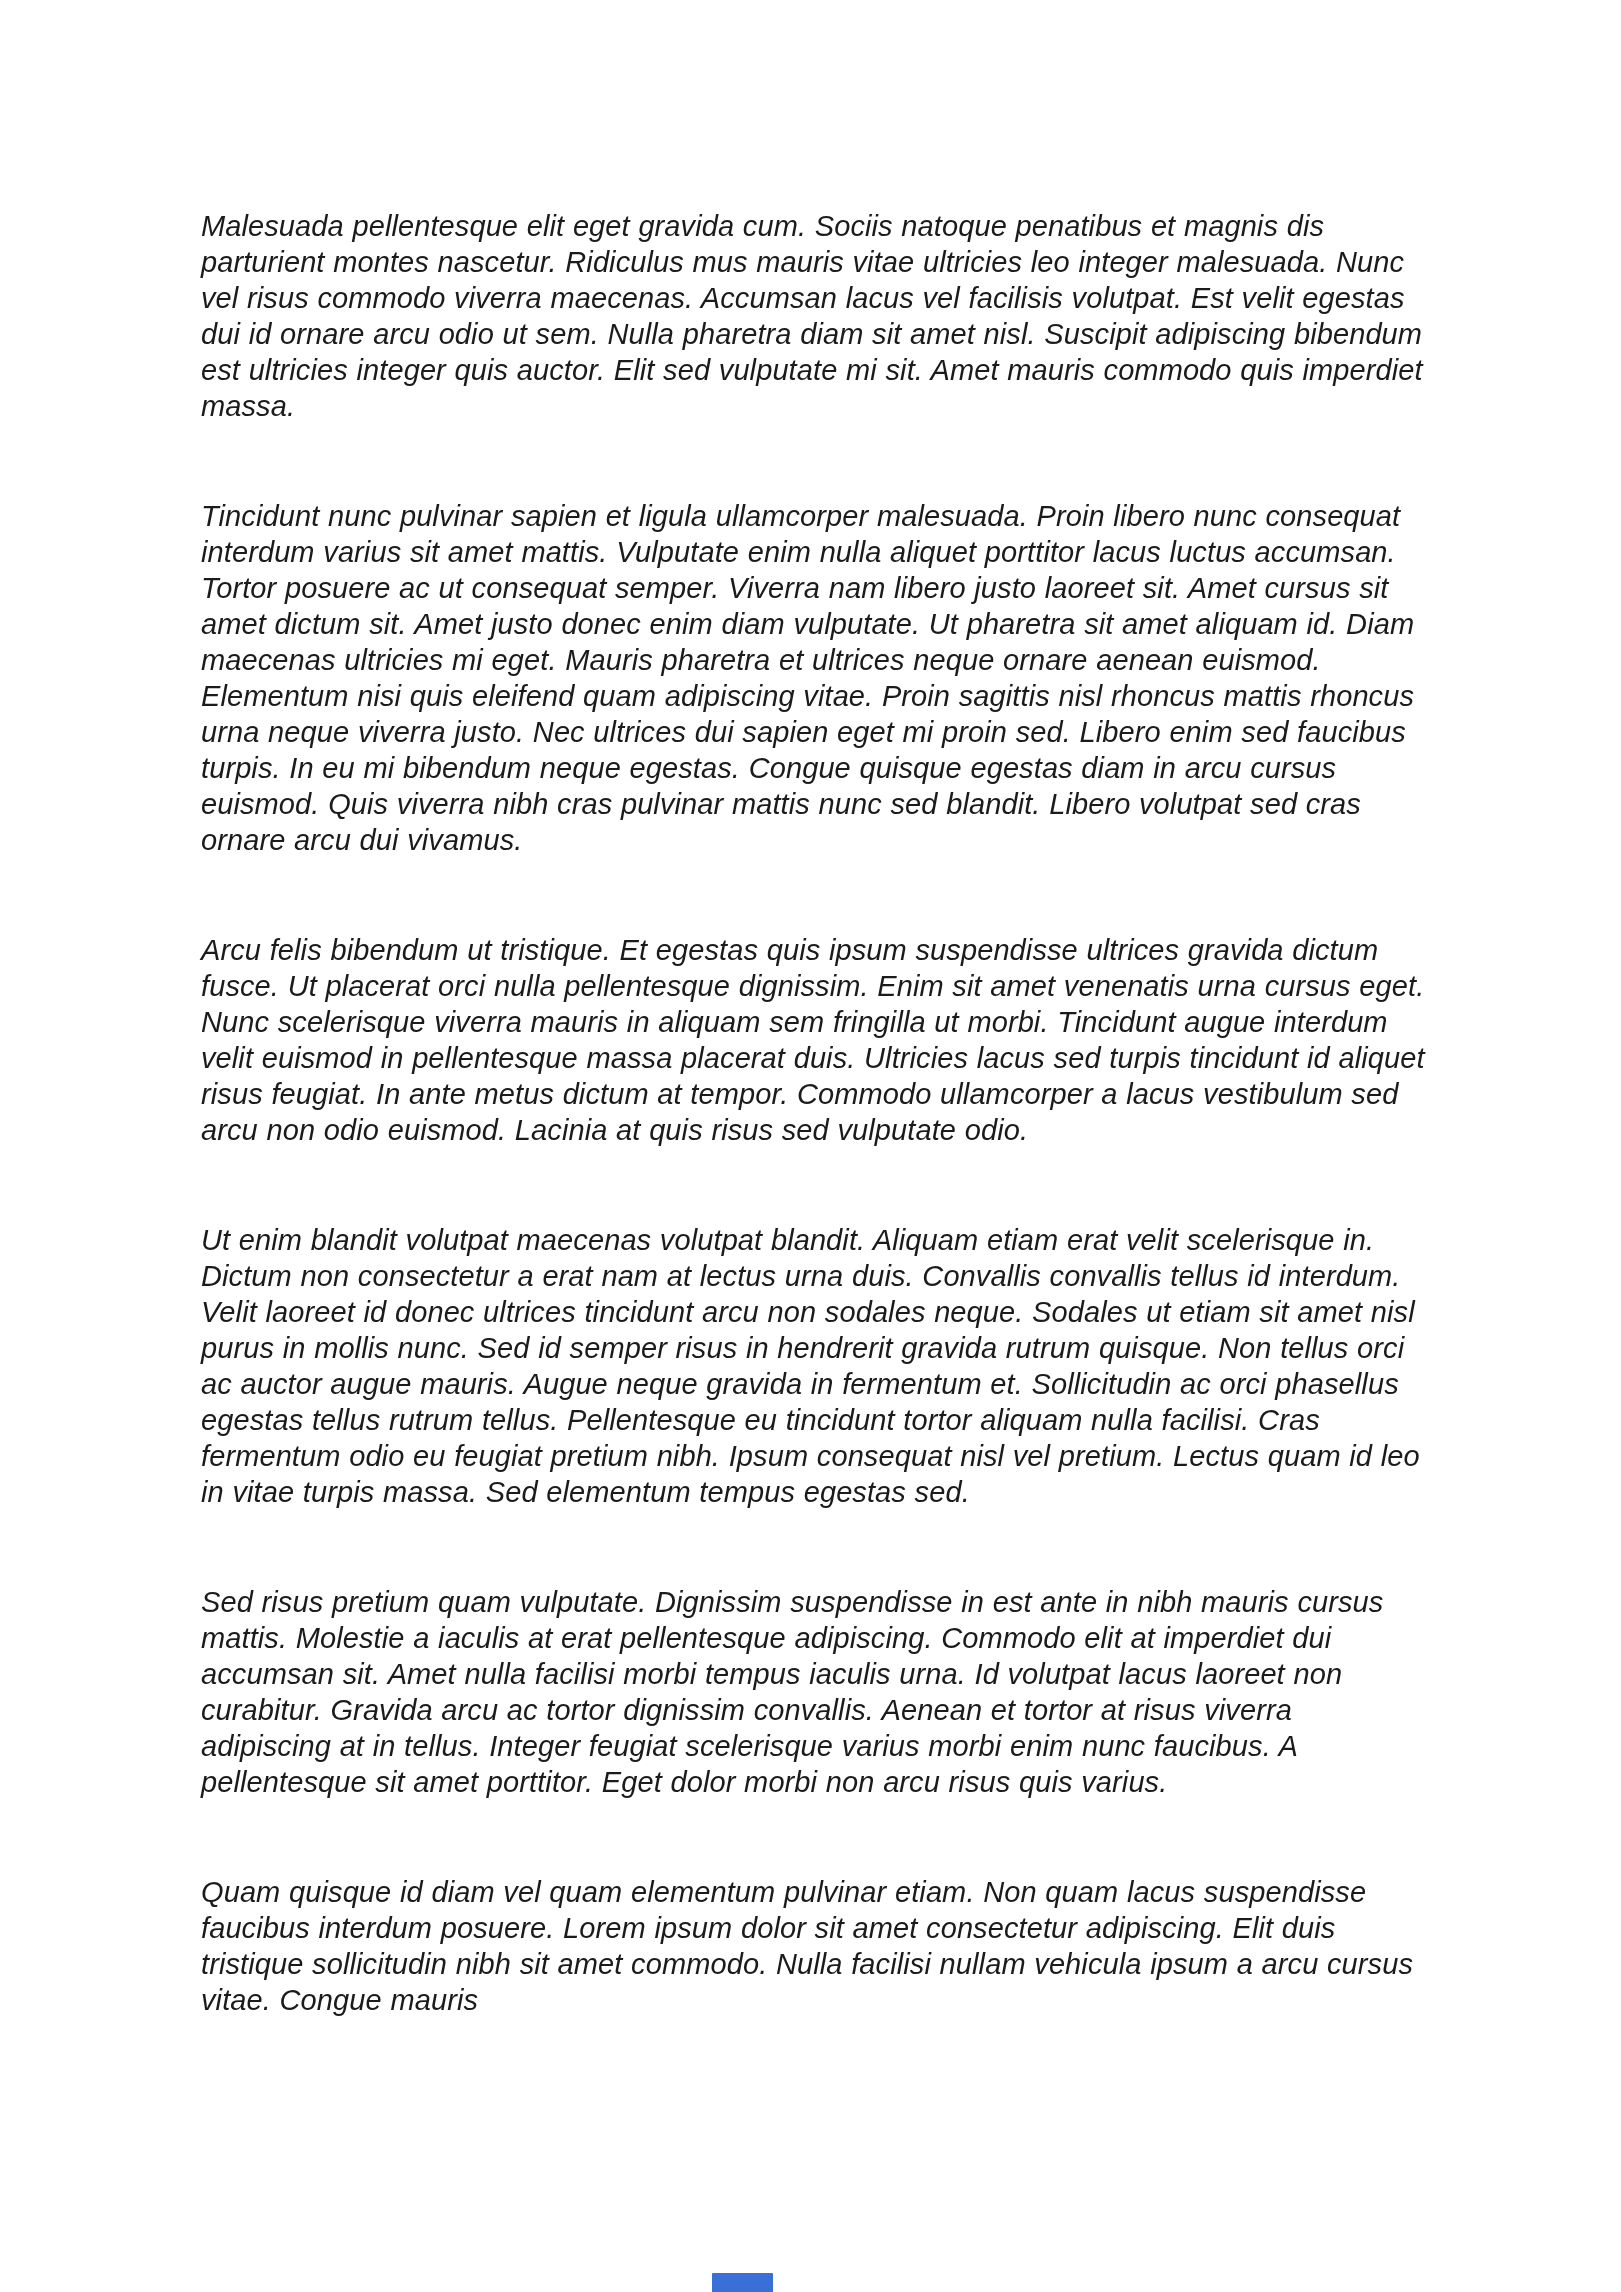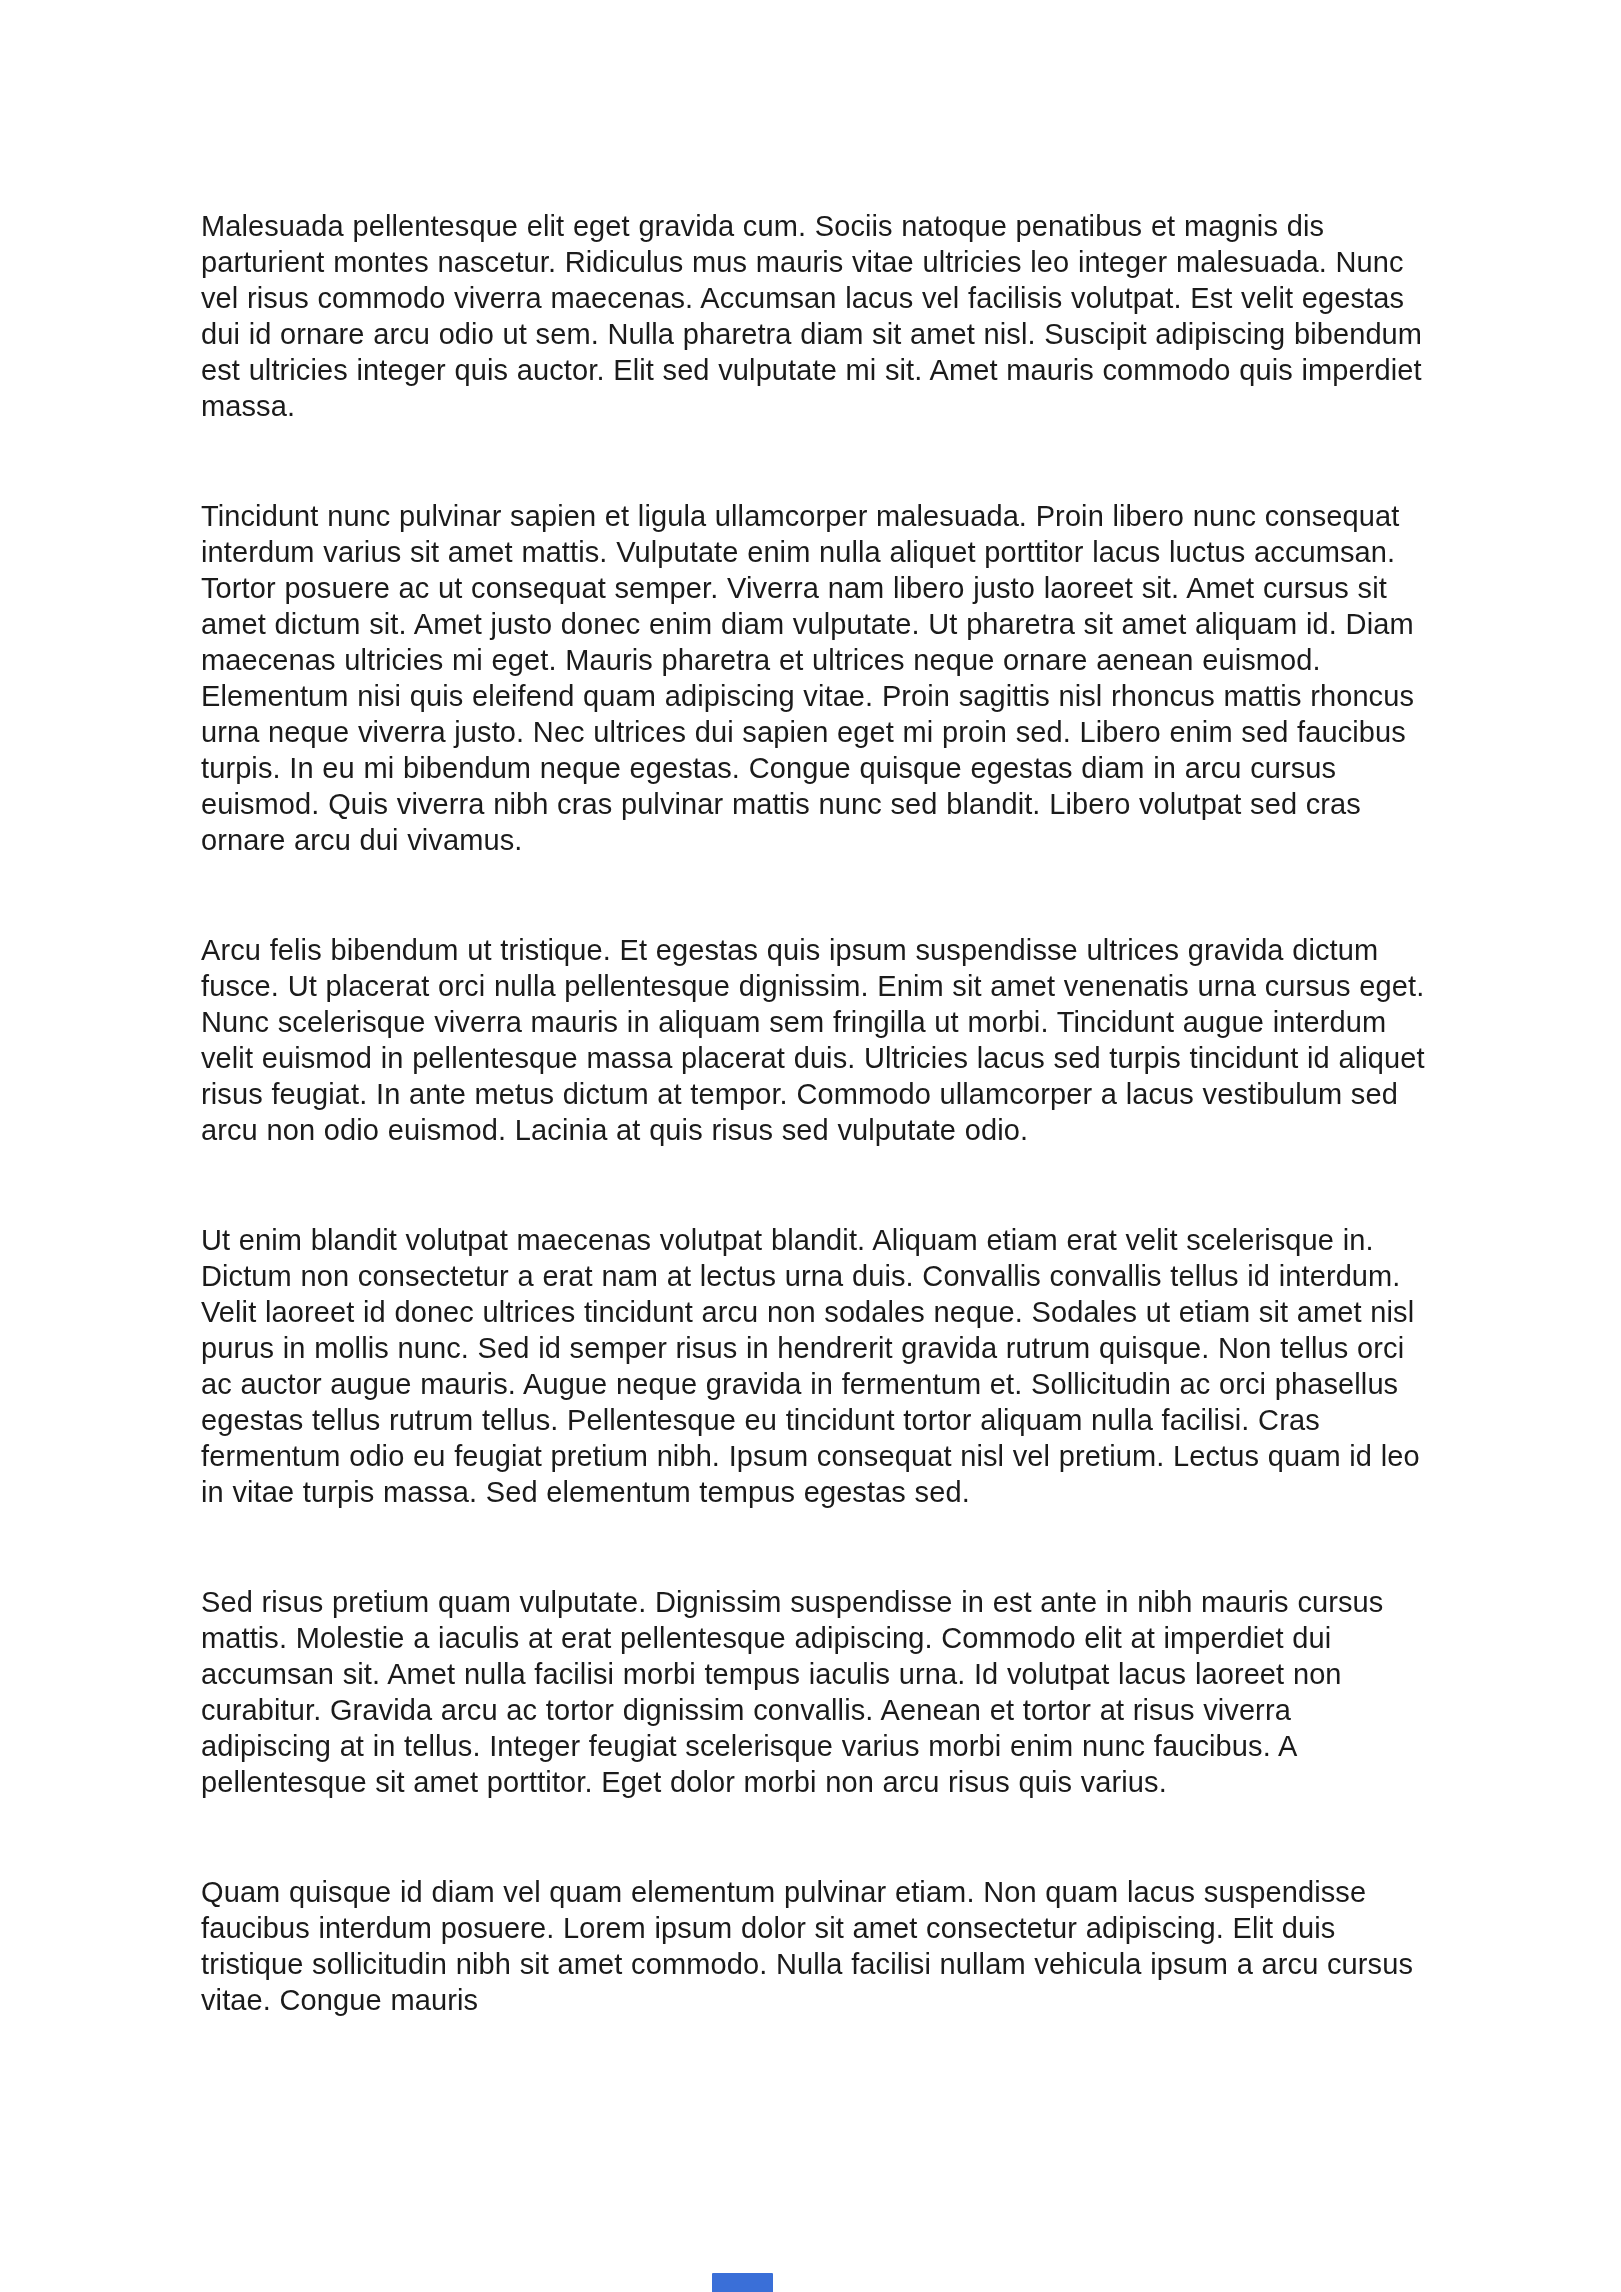--- a/index.html
+++ b/index.html
@@ -23,20 +23,21 @@
     color: #1b1b1b;
     font-size: 29px;
     line-height: 36px;
     text-align: left;
   }
   .text-body p {
     margin: 0 0 74px 0;
     padding: 0;
     letter-spacing: 0.1px;
     word-spacing: 0.5px;
+    font-style: italic;
   }
   .text-body p:last-child {
     margin-bottom: 8px;
   }
   .bottom-artifact {
     position: absolute;
     left: 712px;
     bottom: 0;
     width: 61px;
     height: 19.6px;

